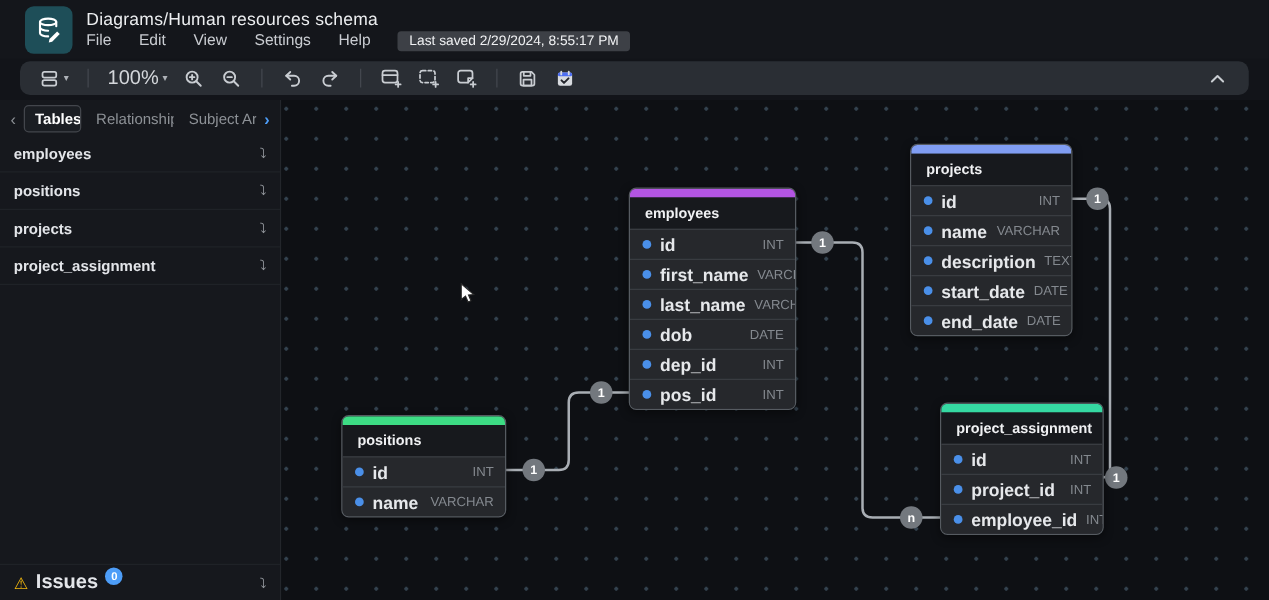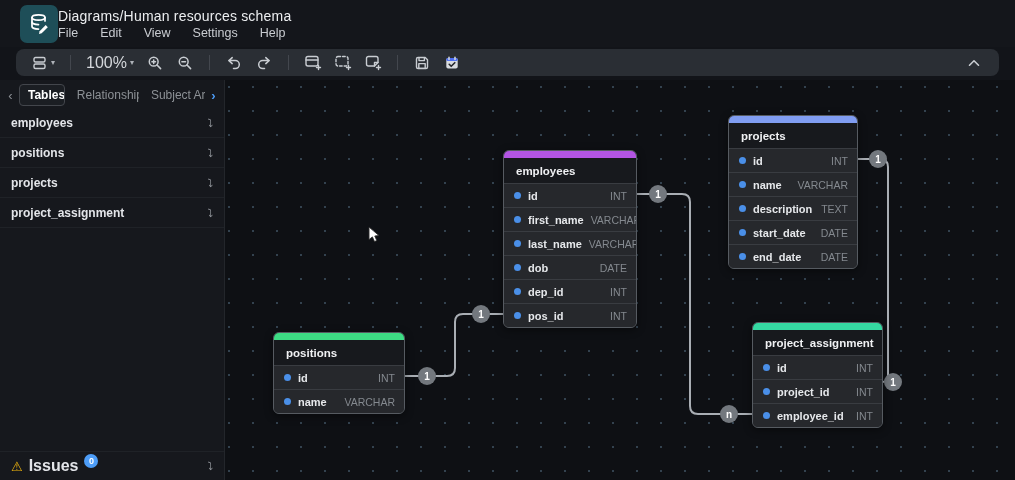--- a/index.html
+++ b/index.html
@@ -3,21 +3,21 @@
 <meta charset="utf-8">
 <style>
   * { margin:0; padding:0; box-sizing:border-box; }
   html,body { width:1015px; height:480px; overflow:hidden; background:#121419;
     font-family:"Liberation Sans", sans-serif; color:#e8eaed; }
 
   
   .header { height:47px; display:flex; align-items:center; padding-left:20px; background:#14161b; }
   .logo { width:38px; height:38px; border-radius:7px; background:#1e4e58; display:flex;
     align-items:center; justify-content:center; flex:0 0 auto; }
-  .head-col { display:flex; flex-direction:column; justify-content:center; gap:2px; }
+  .head-col { margin-left:11px; display:flex; flex-direction:column; justify-content:center; gap:2px; }
   .title { font-size:14px; color:#eceef0; letter-spacing:.2px; }
   .menubar { display:flex; align-items:flex-start; gap:22px; }
   .menu-item { font-size:12.5px; color:#c9ccd1; cursor:default; }
   .saved-badge { background:#3d4046; color:#f0f1f3; font-size:11px; padding:2px 9px; border-radius:3px; }
 
   
   .toolbar { margin:2px 16px 0 16px; height:27px; background:#2a2e34; border-radius:8px;
     display:flex; align-items:center; padding:0 12px; gap:4px; }
   .tb-btn { background:none; border:none; height:23px; min-width:26px; display:flex; align-items:center;
     justify-content:center; gap:3px; border-radius:4px; cursor:pointer; color:#c9cdd2; padding:0 4px; }
@@ -67,21 +67,21 @@
   .rel-layer { position:absolute; left:0; top:0; }
 
   .tbl { position:absolute; border:1px solid #565b61; border-radius:6px; overflow:hidden;
     background:#26282c; box-shadow:0 2px 8px rgba(0,0,0,.45); }
   .tbl-accent { height:7px; }
   .tbl-name { height:25px; background:#17191d; display:flex; align-items:center; padding:0 12px;
     font-size:11.5px; font-weight:bold; color:#f0f1f3; }
   .frow { height:24px; display:flex; align-items:center; gap:7px; padding:0 9px 0 10px;
     background:#26282c; border-top:1px solid #393c41; }
   .fdot { width:7px; height:7px; border-radius:50%; background:#4a8fe8; flex:0 0 auto; }
-  .fname { font-size:11px; font-weight:bold; color:#e6e8eb; }
+  .fname { font-size:14px; font-weight:bold; color:#e6e8eb; }
   .ftype { margin-left:auto; font-size:10.5px; color:#84898f; }
 
   .cursor { position:absolute; left:143px; top:146px; }
 </style>
 </head>
 <body>
 
 <div class="header">
   <div class="logo">
     <svg width="24" height="24" viewBox="0 0 24 24">
@@ -95,20 +95,21 @@
     </svg>
   </div>
   <div class="head-col">
     <div class="title">Diagrams/Human resources schema</div>
     <div class="menubar">
       <span class="menu-item">File</span>
       <span class="menu-item">Edit</span>
       <span class="menu-item">View</span>
       <span class="menu-item">Settings</span>
       <span class="menu-item">Help</span>
+      <span class="saved-badge">Last saved 2/29/2024, 8:55:17 PM</span>
     </div>
   </div>
 </div>
 
 <div class="toolbar">
   <button class="tb-btn">
     <svg width="16" height="14" viewBox="0 0 16 14">
       <g fill="none" stroke="#c9cdd2" stroke-width="1.4">
         <rect x="2" y="1.5" width="11" height="4.5" rx="1.5"></rect>
         <rect x="2" y="8" width="11" height="4.5" rx="1.5"></rect>

